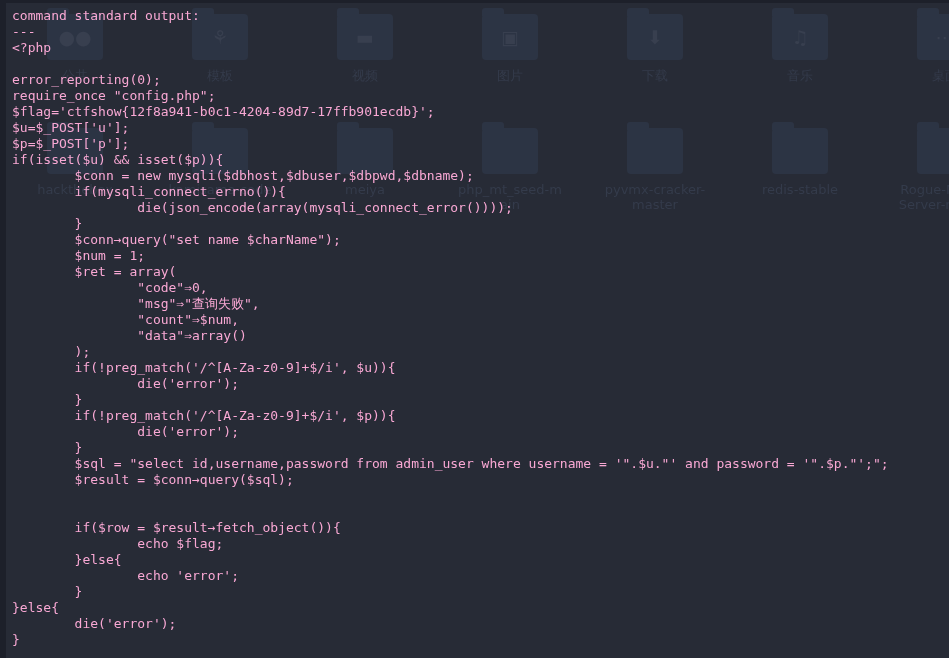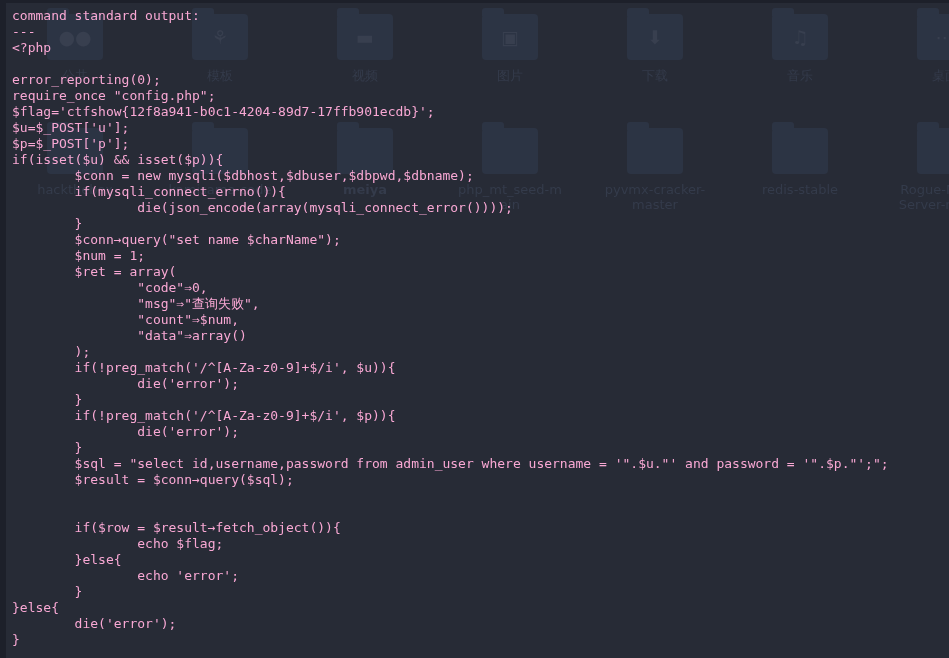--- a/index.html
+++ b/index.html
@@ -164,21 +164,21 @@
     </div>
 
     <div class="desk-icon" style="left:165px; top:128px;">
       <div class="desk-glyph"></div>
       <div class="desk-label">kamisama-code</div>
     </div>
     <div class="desk-icon" style="left:20px;  top:128px;">
       <div class="desk-glyph"></div>
       <div class="desk-label">hackthebox</div>
     </div>
-    <div class="desk-icon" style="left:310px; top:128px;font-weight:bold;">
+    <div class="desk-icon" style="left:310px; top:128px;">
       <div class="desk-glyph"></div>
       <div class="desk-label">meiya</div>
     </div>
     <div class="desk-icon" style="left:455px; top:128px;">
       <div class="desk-glyph"></div>
       <div class="desk-label">php_mt_seed-main</div>
     </div>
     <div class="desk-icon" style="left:600px; top:128px;">
       <div class="desk-glyph"></div>
       <div class="desk-label">pyvmx-cracker-

